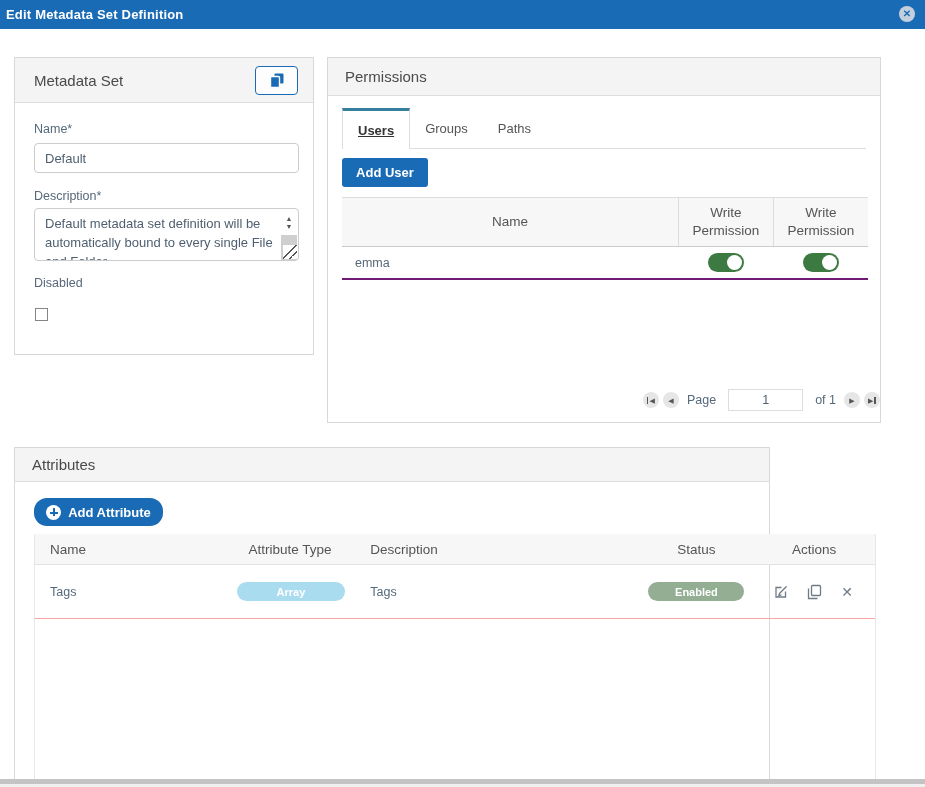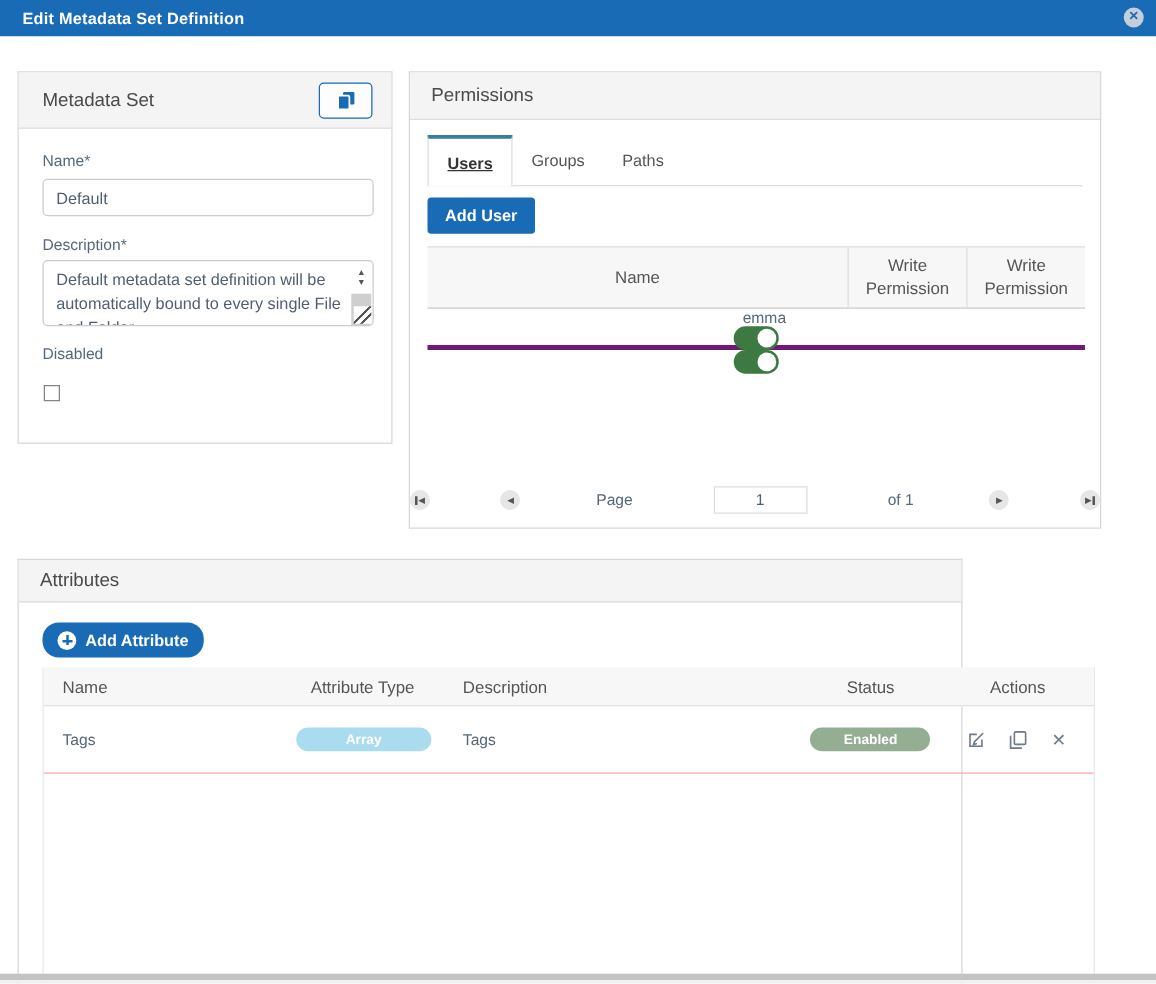--- a/index.html
+++ b/index.html
@@ -3,21 +3,21 @@
 <meta charset="utf-8">
 <style>
   * { margin:0; padding:0; box-sizing:border-box; }
   html,body { width:925px; height:787px; overflow:hidden; background:#fff;
     font-family:"Liberation Sans", sans-serif; }
   .stage { position:relative; width:925px; height:787px; background:#fff; }
 
   
   .titlebar { position:absolute; left:0; top:0; width:925px; height:29px;
     background:#1a6bb5; display:flex; align-items:center; }
-  .titlebar .title { color:#fff; font-size:13px; font-weight:bold; padding-left:18px; letter-spacing:.2px; }
+  .titlebar .title { color:#fff; font-size:13px; font-weight:bold; padding-left:6px; letter-spacing:.2px; }
   .close-btn { position:absolute; right:10px; top:6px; width:16px; height:16px; border-radius:50%;
     background:#c3cfdd; color:#1a6bb5; font-size:10px; font-weight:bold; line-height:16px;
     text-align:center; cursor:pointer; }
 
   
   .panel { position:absolute; background:#fff; border:1px solid #d8d8d8; }
   .panel-header { background:#f4f4f4; border-bottom:1px solid #ddd; display:flex;
     align-items:center; color:#4a4a4a; font-size:15px; }
 
   
@@ -58,29 +58,29 @@
     cursor:pointer; font-family:"Liberation Sans", sans-serif; }
   .add-user { left:14px; top:100px; width:86px; height:29px; }
 
   .perm-table { position:absolute; left:14px; top:139px; width:526px; }
   .perm-head { display:flex; background:#f7f7f7; border-top:1px solid #ddd;
     border-bottom:1px solid #ccc; height:50px; }
   .perm-head .cell { display:flex; align-items:center; justify-content:center; text-align:center;
     font-size:13.5px; color:#555; line-height:1.3; }
   .perm-head .c-name { flex:1; }
   .perm-head .c-perm { width:95px; border-left:1px solid #ddd; padding:0 6px; }
-  .perm-row { display:flex; align-items:center; height:33px; border-bottom:4px solid #701a75;flex-direction:column; }
+  .perm-row { display:flex; align-items:center; height:33px; border-bottom:2px solid #701a75; }
   .perm-row .c-name { flex:1; padding-left:13px; font-size:12.5px; color:#56697a; }
   .perm-row .c-perm { width:95px; display:flex; justify-content:center; }
   .toggle { width:36px; height:19px; border-radius:10px; background:#3d7a42; position:relative; cursor:pointer; }
   .toggle .knob { position:absolute; top:2px; right:2px; width:15px; height:15px;
     border-radius:50%; background:#fff; }
 
   .pager { position:absolute; left:0; right:0; top:331px; display:flex; align-items:center;
-    justify-content:space-between; gap:4px; }
+    justify-content:flex-end; gap:4px; }
   .pg-btn { width:16px; height:16px; border-radius:50%; background:#e6e6e6; color:#555;
     display:flex; align-items:center; justify-content:center; font-size:7px; cursor:pointer; position:relative; }
   .pg-btn .tri { font-size:7px; line-height:1; }
   .pg-btn .bar { width:1.5px; height:7px; background:#555; }
   .pg-btn .bar.l { margin-right:1px; } .pg-btn .bar.r { margin-left:1px; }
   .pg-label { font-size:12.5px; color:#56697a; margin:0 4px; }
   .pg-input { width:75px; height:22px; border:1px solid #ddd; text-align:center; font-size:12.5px;
     color:#4f5f6f; font-family:"Liberation Sans", sans-serif; margin:0 4px; }
 
   

